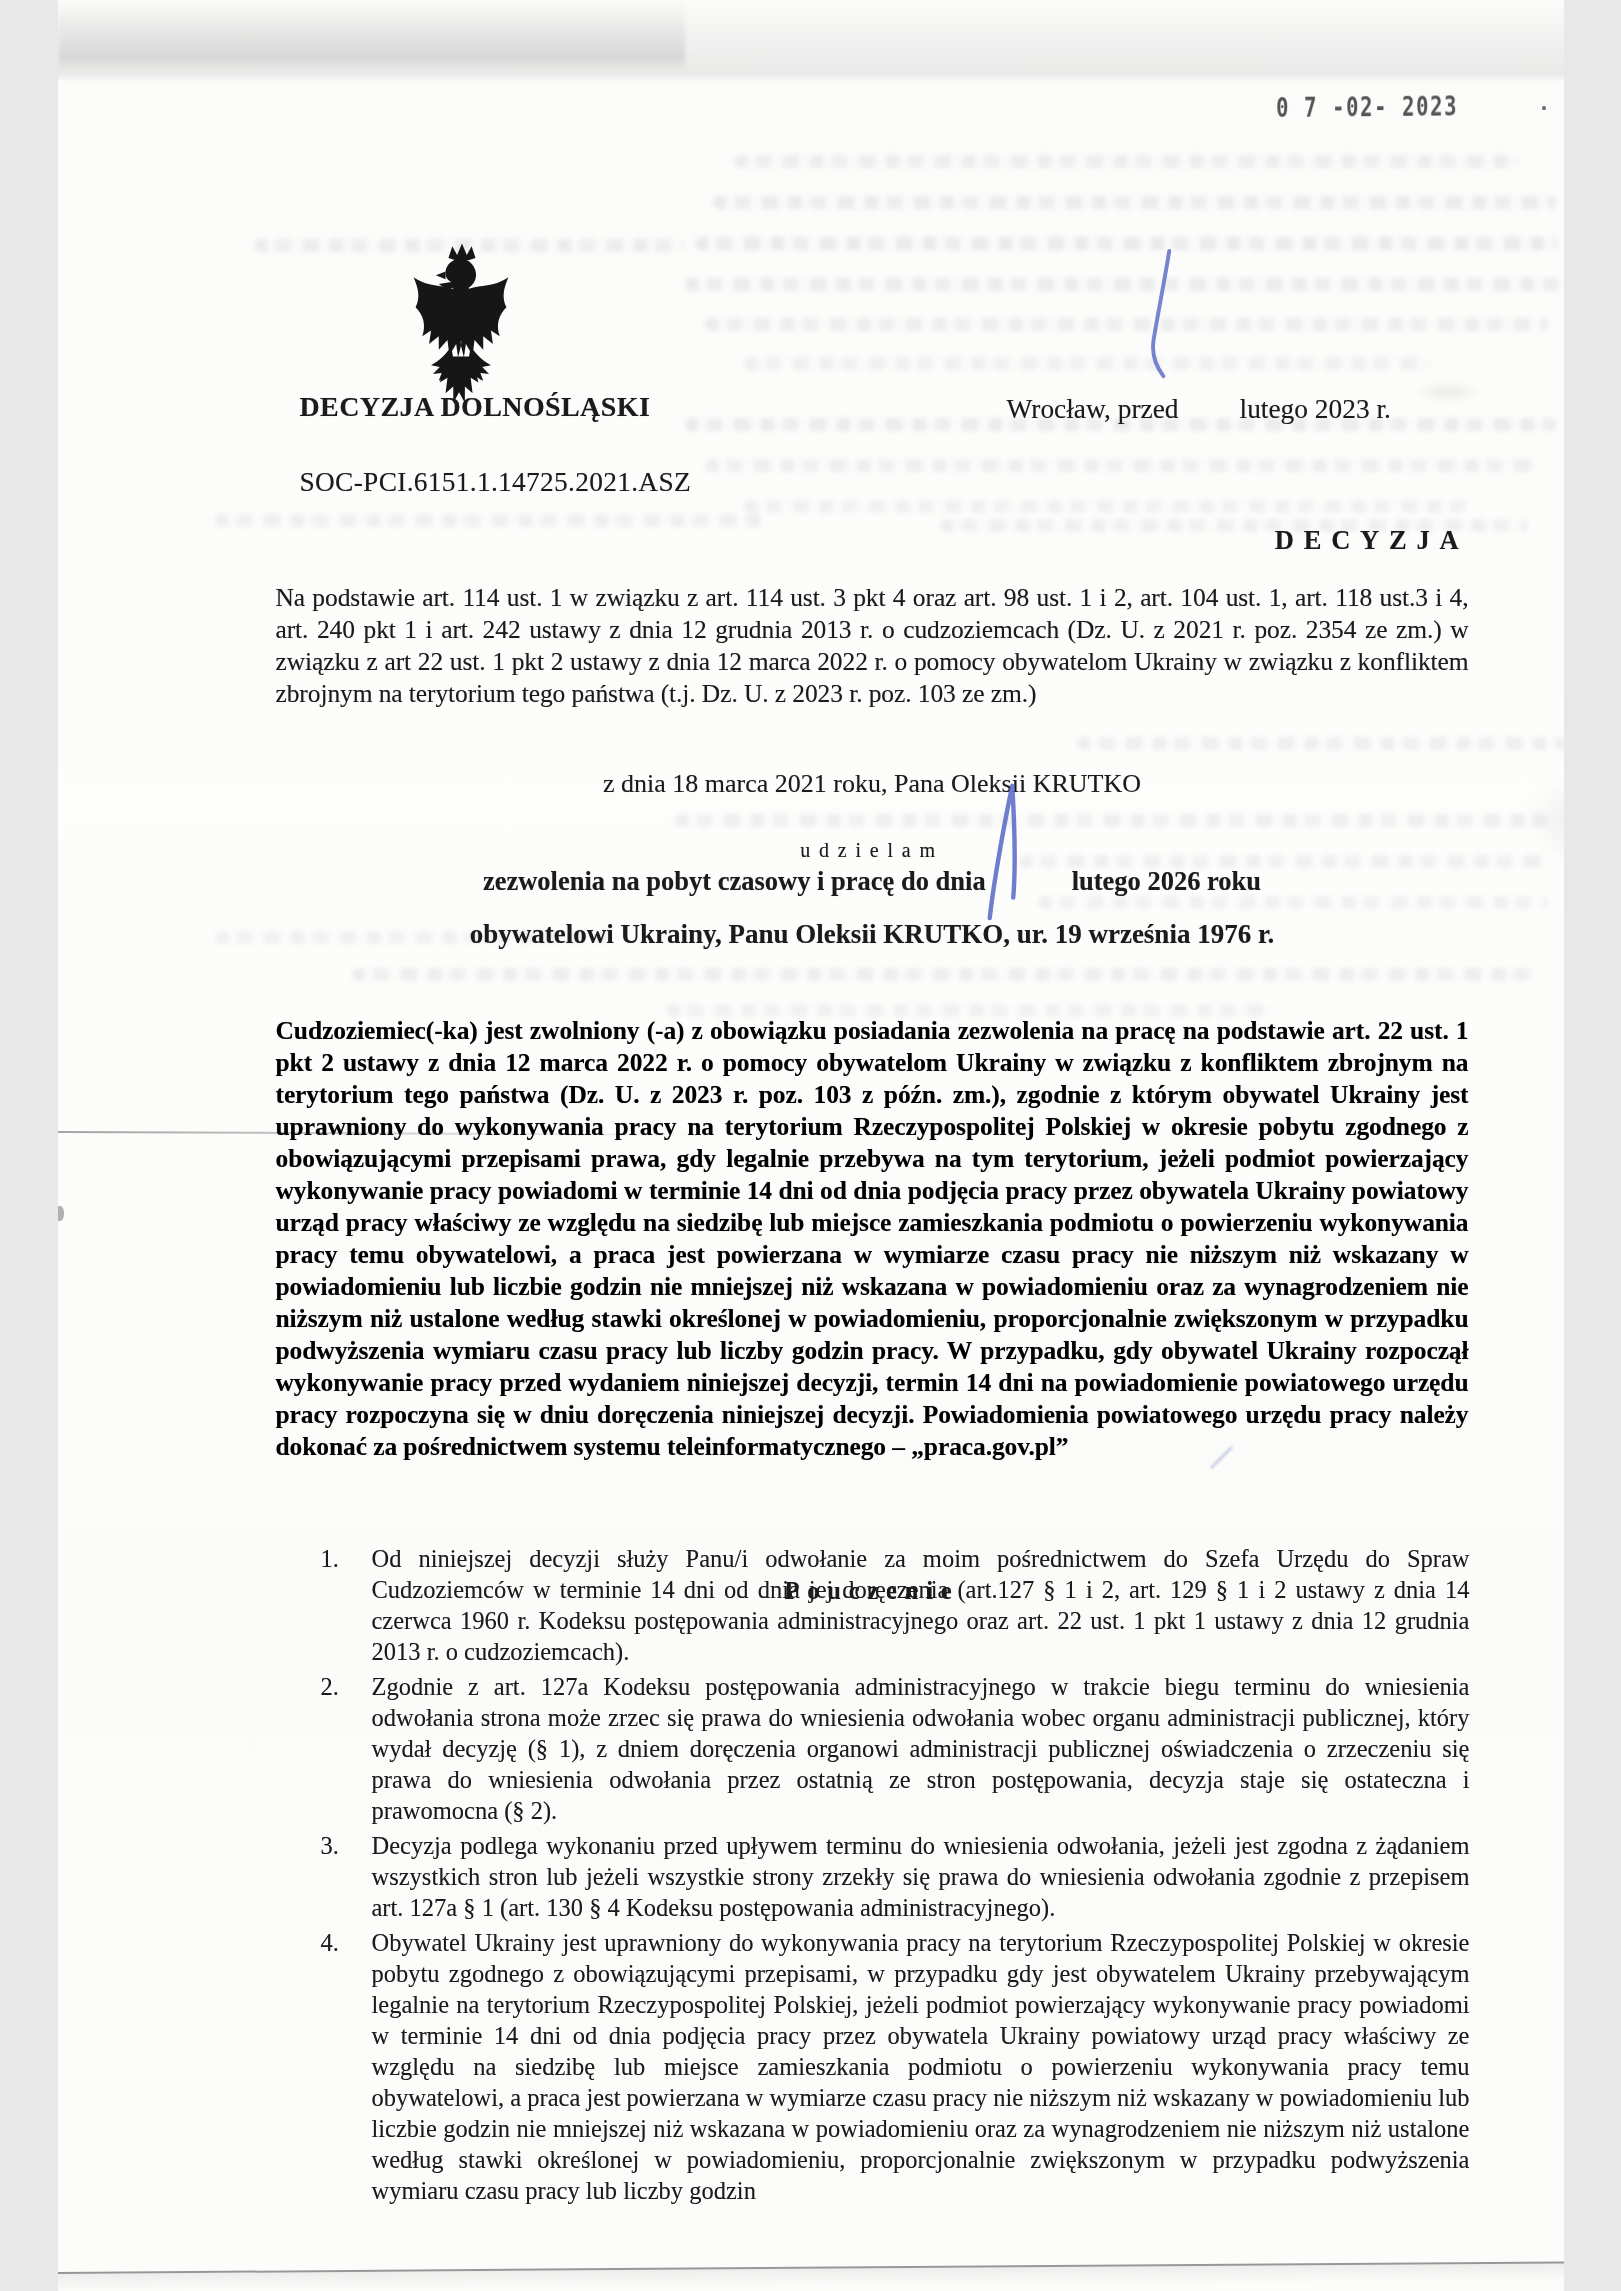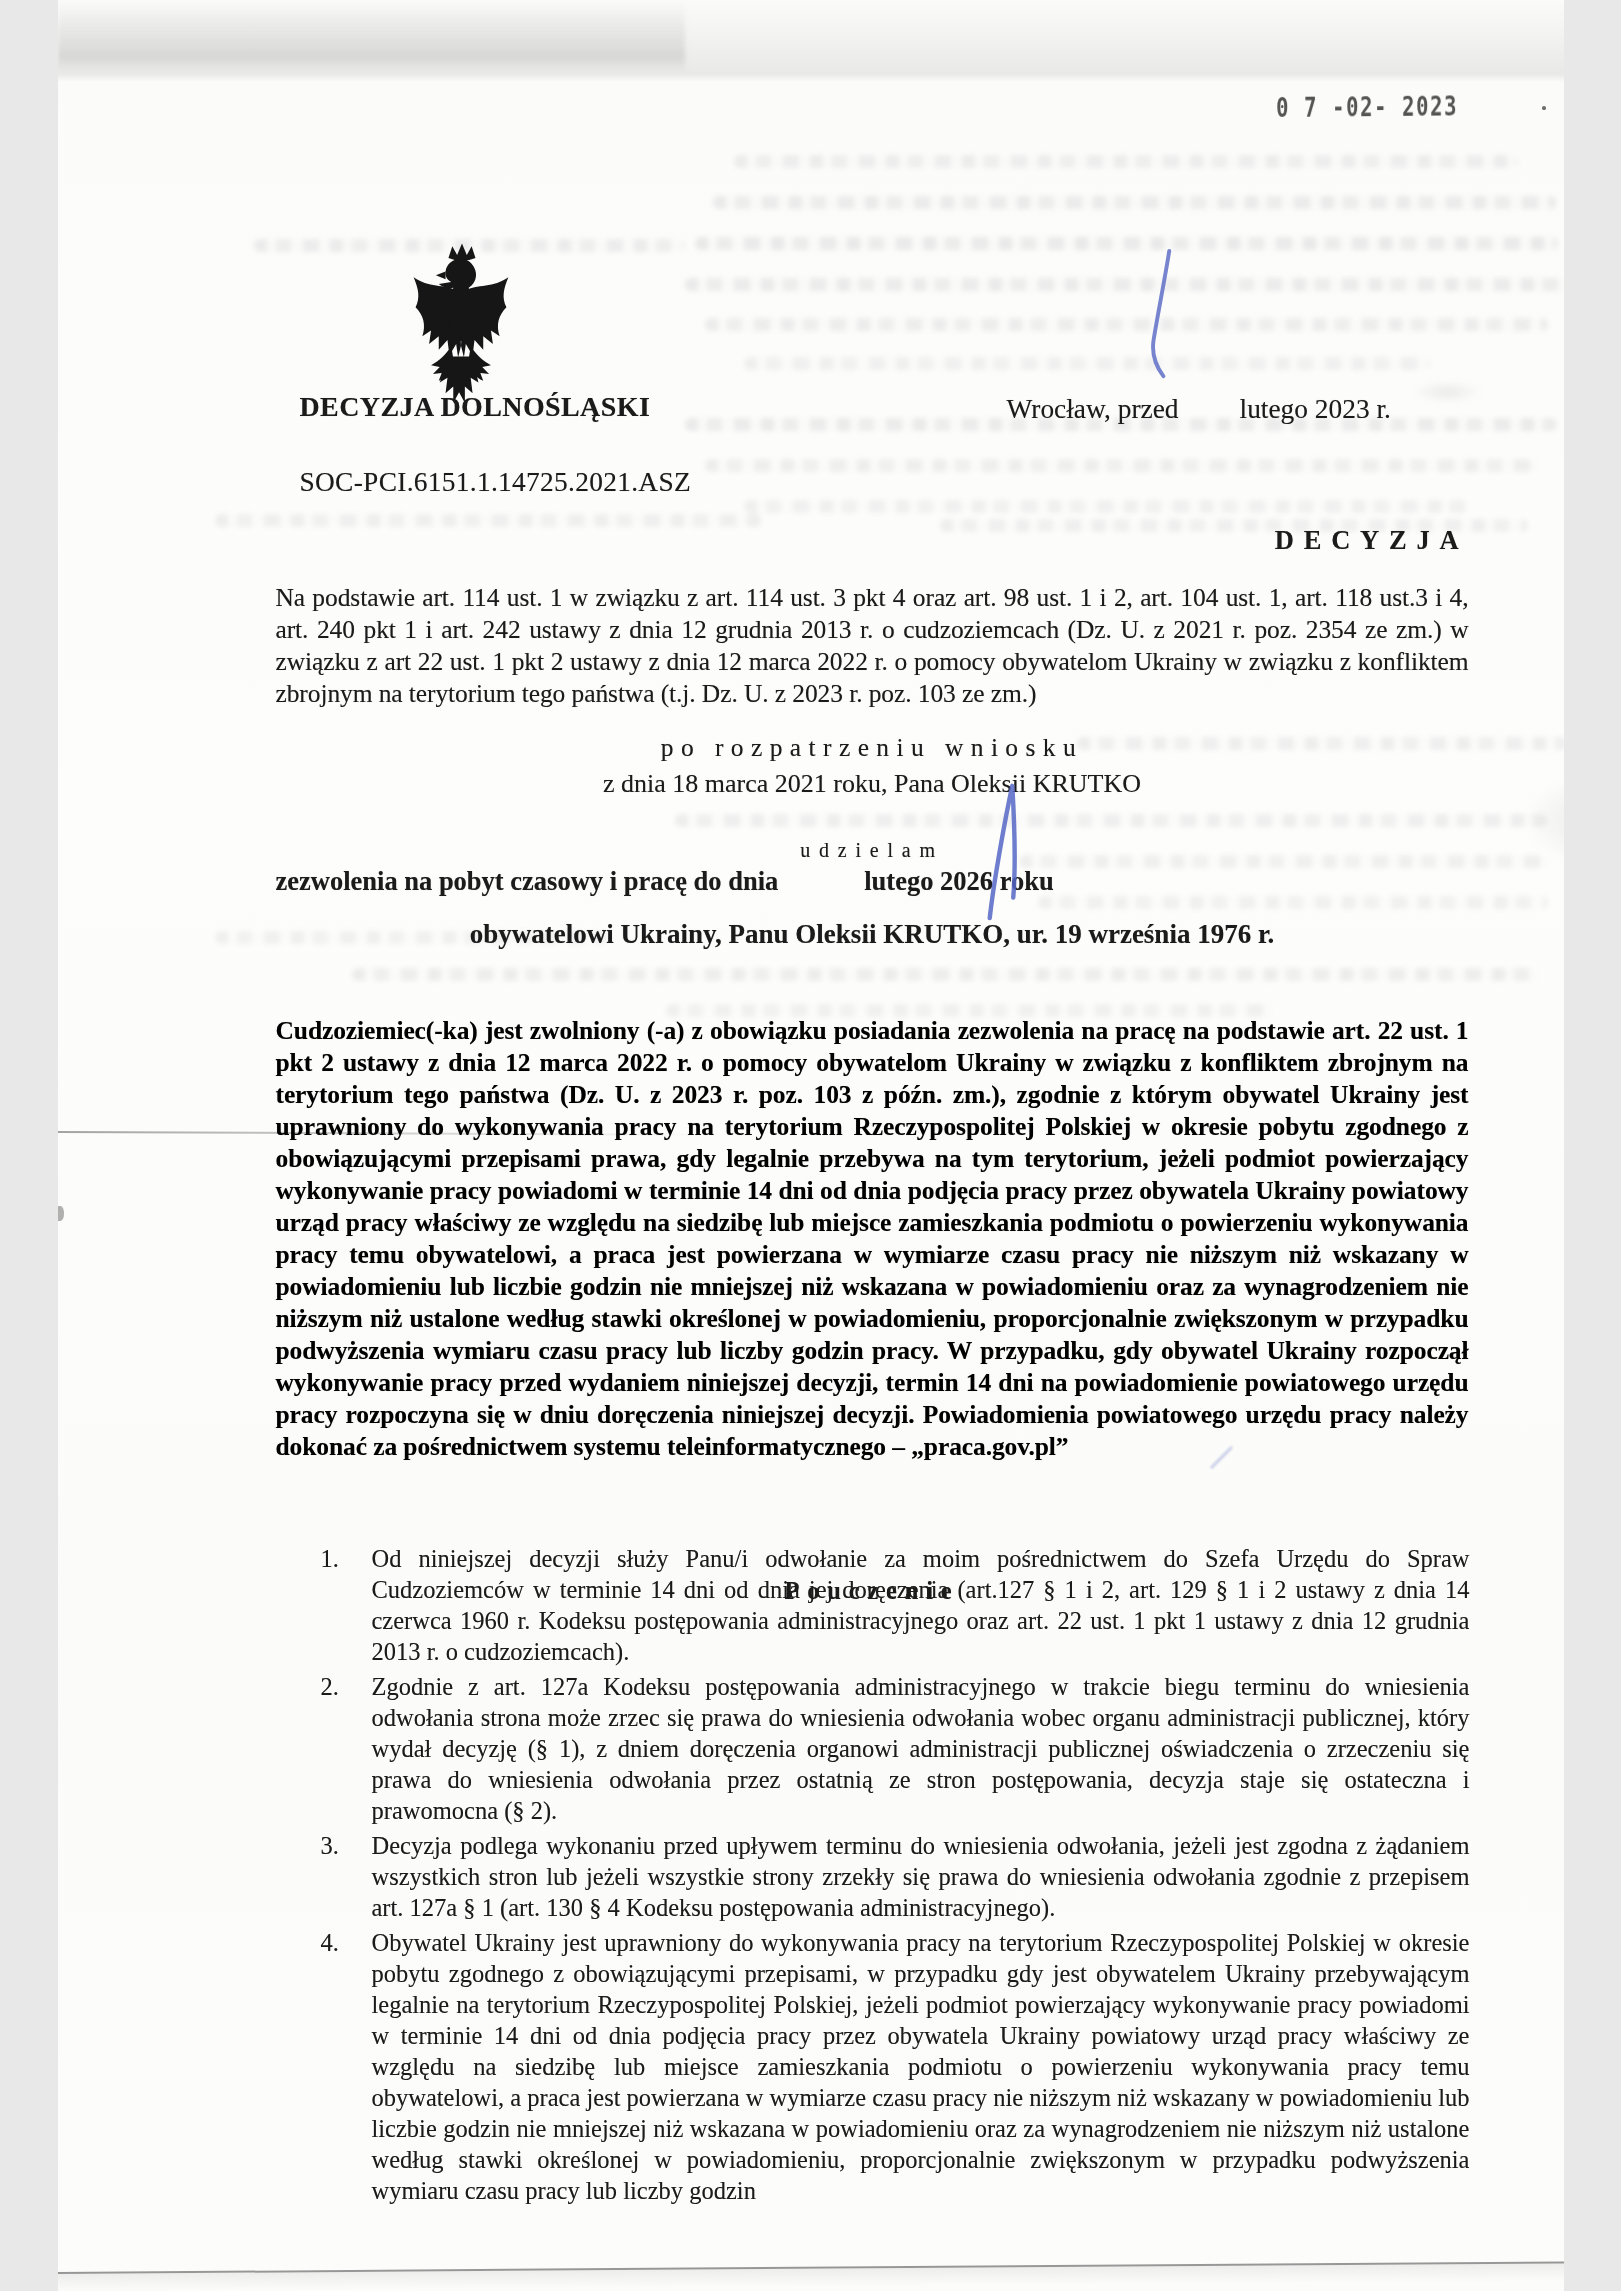--- a/index.html
+++ b/index.html
@@ -52,21 +52,21 @@
   .para{
     position:absolute;left:218px;width:1193px;margin:0;
     font-size:25.5px;line-height:32px;text-align:justify;text-align-last:left;
     text-shadow:0 0 0.7px rgba(30,30,30,.4);letter-spacing:-0.1px;
   }
   .legal{top:582px;}
   .cline{position:absolute;left:218px;width:1193px;text-align:center;white-space:nowrap;text-shadow:0 0 0.7px rgba(30,30,30,.4);}
   .review1{top:733px;font-size:25.5px;letter-spacing:7.4px;}
   .review2{top:769px;font-size:26px;}
   .grantword{top:839px;font-weight:normal;font-size:20px;letter-spacing:8.8px;}
-  .grantline{top:866px;font-weight:bold;font-size:26.5px;display:flex;gap:86px;}
+  .grantline{top:866px;font-weight:bold;font-size:26.5px;display:flex;justify-content:center;gap:86px;}
   .beneficiary{top:919px;font-weight:bold;font-size:27px;}
   .exempt{top:1015px;font-weight:bold;color:#000;line-height:32px;}
   .pouczenie{left:218px;top:1577px;width:1193px;text-align:center;font-weight:bold;font-size:24.5px;letter-spacing:7.8px;}
   
   .list{position:absolute;left:263px;top:1543px;width:1149px;}
   .item{position:relative;padding-left:51px;margin:0 0 3.9px 0;
     font-size:24.5px;line-height:31px;text-align:justify;text-align-last:left;
     text-shadow:0 0 0.6px rgba(30,30,30,.38);}
   .item .num{position:absolute;left:0;top:0;}
   
@@ -126,21 +126,20 @@
   <div class="txt place-date">
     <span>Wrocław, przed</span>
     <span>lutego 2023 r.</span>
   </div>
   <div class="txt refno">SOC-PCI.6151.1.14725.2021.ASZ</div>
 
   <div class="txt title">DECYZJA</div>
 
   <p class="para legal">Na podstawie art. 114 ust. 1 w związku z art. 114 ust. 3 pkt 4 oraz art. 98 ust. 1 i 2, art. 104 ust. 1, art. 118 ust.3 i 4, art. 240 pkt 1 i art. 242 ustawy z dnia 12 grudnia 2013 r. o cudzoziemcach (Dz. U. z 2021 r. poz. 2354 ze zm.) w związku z art 22 ust. 1 pkt 2 ustawy z dnia 12 marca 2022 r. o pomocy obywatelom Ukrainy w związku z konfliktem zbrojnym na terytorium tego państwa (t.j. Dz. U. z 2023 r. poz. 103 ze zm.)</p>
 
-  <div class="cline review1">po rozpatrzeniu wniosku</div>
   <div class="cline review2">z dnia 18 marca 2021 roku, Pana Oleksii KRUTKO</div>
   <div class="cline grantword">udzielam</div>
   <div class="cline grantline">
     <span>zezwolenia na pobyt czasowy i pracę do dnia</span>
     <span>lutego 2026 roku</span>
   </div>
   <div class="cline beneficiary">obywatelowi Ukrainy, Panu Oleksii KRUTKO, ur. 19 września 1976 r.</div>
 
   <p class="para exempt">Cudzoziemiec(-ka) jest zwolniony (-a) z obowiązku posiadania zezwolenia na pracę na podstawie art. 22 ust. 1 pkt 2 ustawy z dnia 12 marca 2022 r. o pomocy obywatelom Ukrainy w związku z konfliktem zbrojnym na terytorium tego państwa (Dz. U. z 2023 r. poz. 103 z późn. zm.), zgodnie z którym obywatel Ukrainy jest uprawniony do wykonywania pracy na terytorium Rzeczypospolitej Polskiej w okresie pobytu zgodnego z obowiązującymi przepisami prawa, gdy legalnie przebywa na tym terytorium, jeżeli podmiot powierzający wykonywanie pracy powiadomi w terminie 14 dni od dnia podjęcia pracy przez obywatela Ukrainy powiatowy urząd pracy właściwy ze względu na siedzibę lub miejsce zamieszkania podmiotu o powierzeniu wykonywania pracy temu obywatelowi, a praca jest powierzana w wymiarze czasu pracy nie niższym niż wskazany w powiadomieniu lub liczbie godzin nie mniejszej niż wskazana w powiadomieniu oraz za wynagrodzeniem nie niższym niż ustalone według stawki określonej w powiadomieniu, proporcjonalnie zwiększonym w przypadku podwyższenia wymiaru czasu pracy lub liczby godzin pracy. W przypadku, gdy obywatel Ukrainy rozpoczął wykonywanie pracy przed wydaniem niniejszej decyzji, termin 14 dni na powiadomienie powiatowego urzędu pracy rozpoczyna się w dniu doręczenia niniejszej decyzji. Powiadomienia powiatowego urzędu pracy należy dokonać za pośrednictwem systemu teleinformatycznego – „praca.gov.pl”</p>
 

